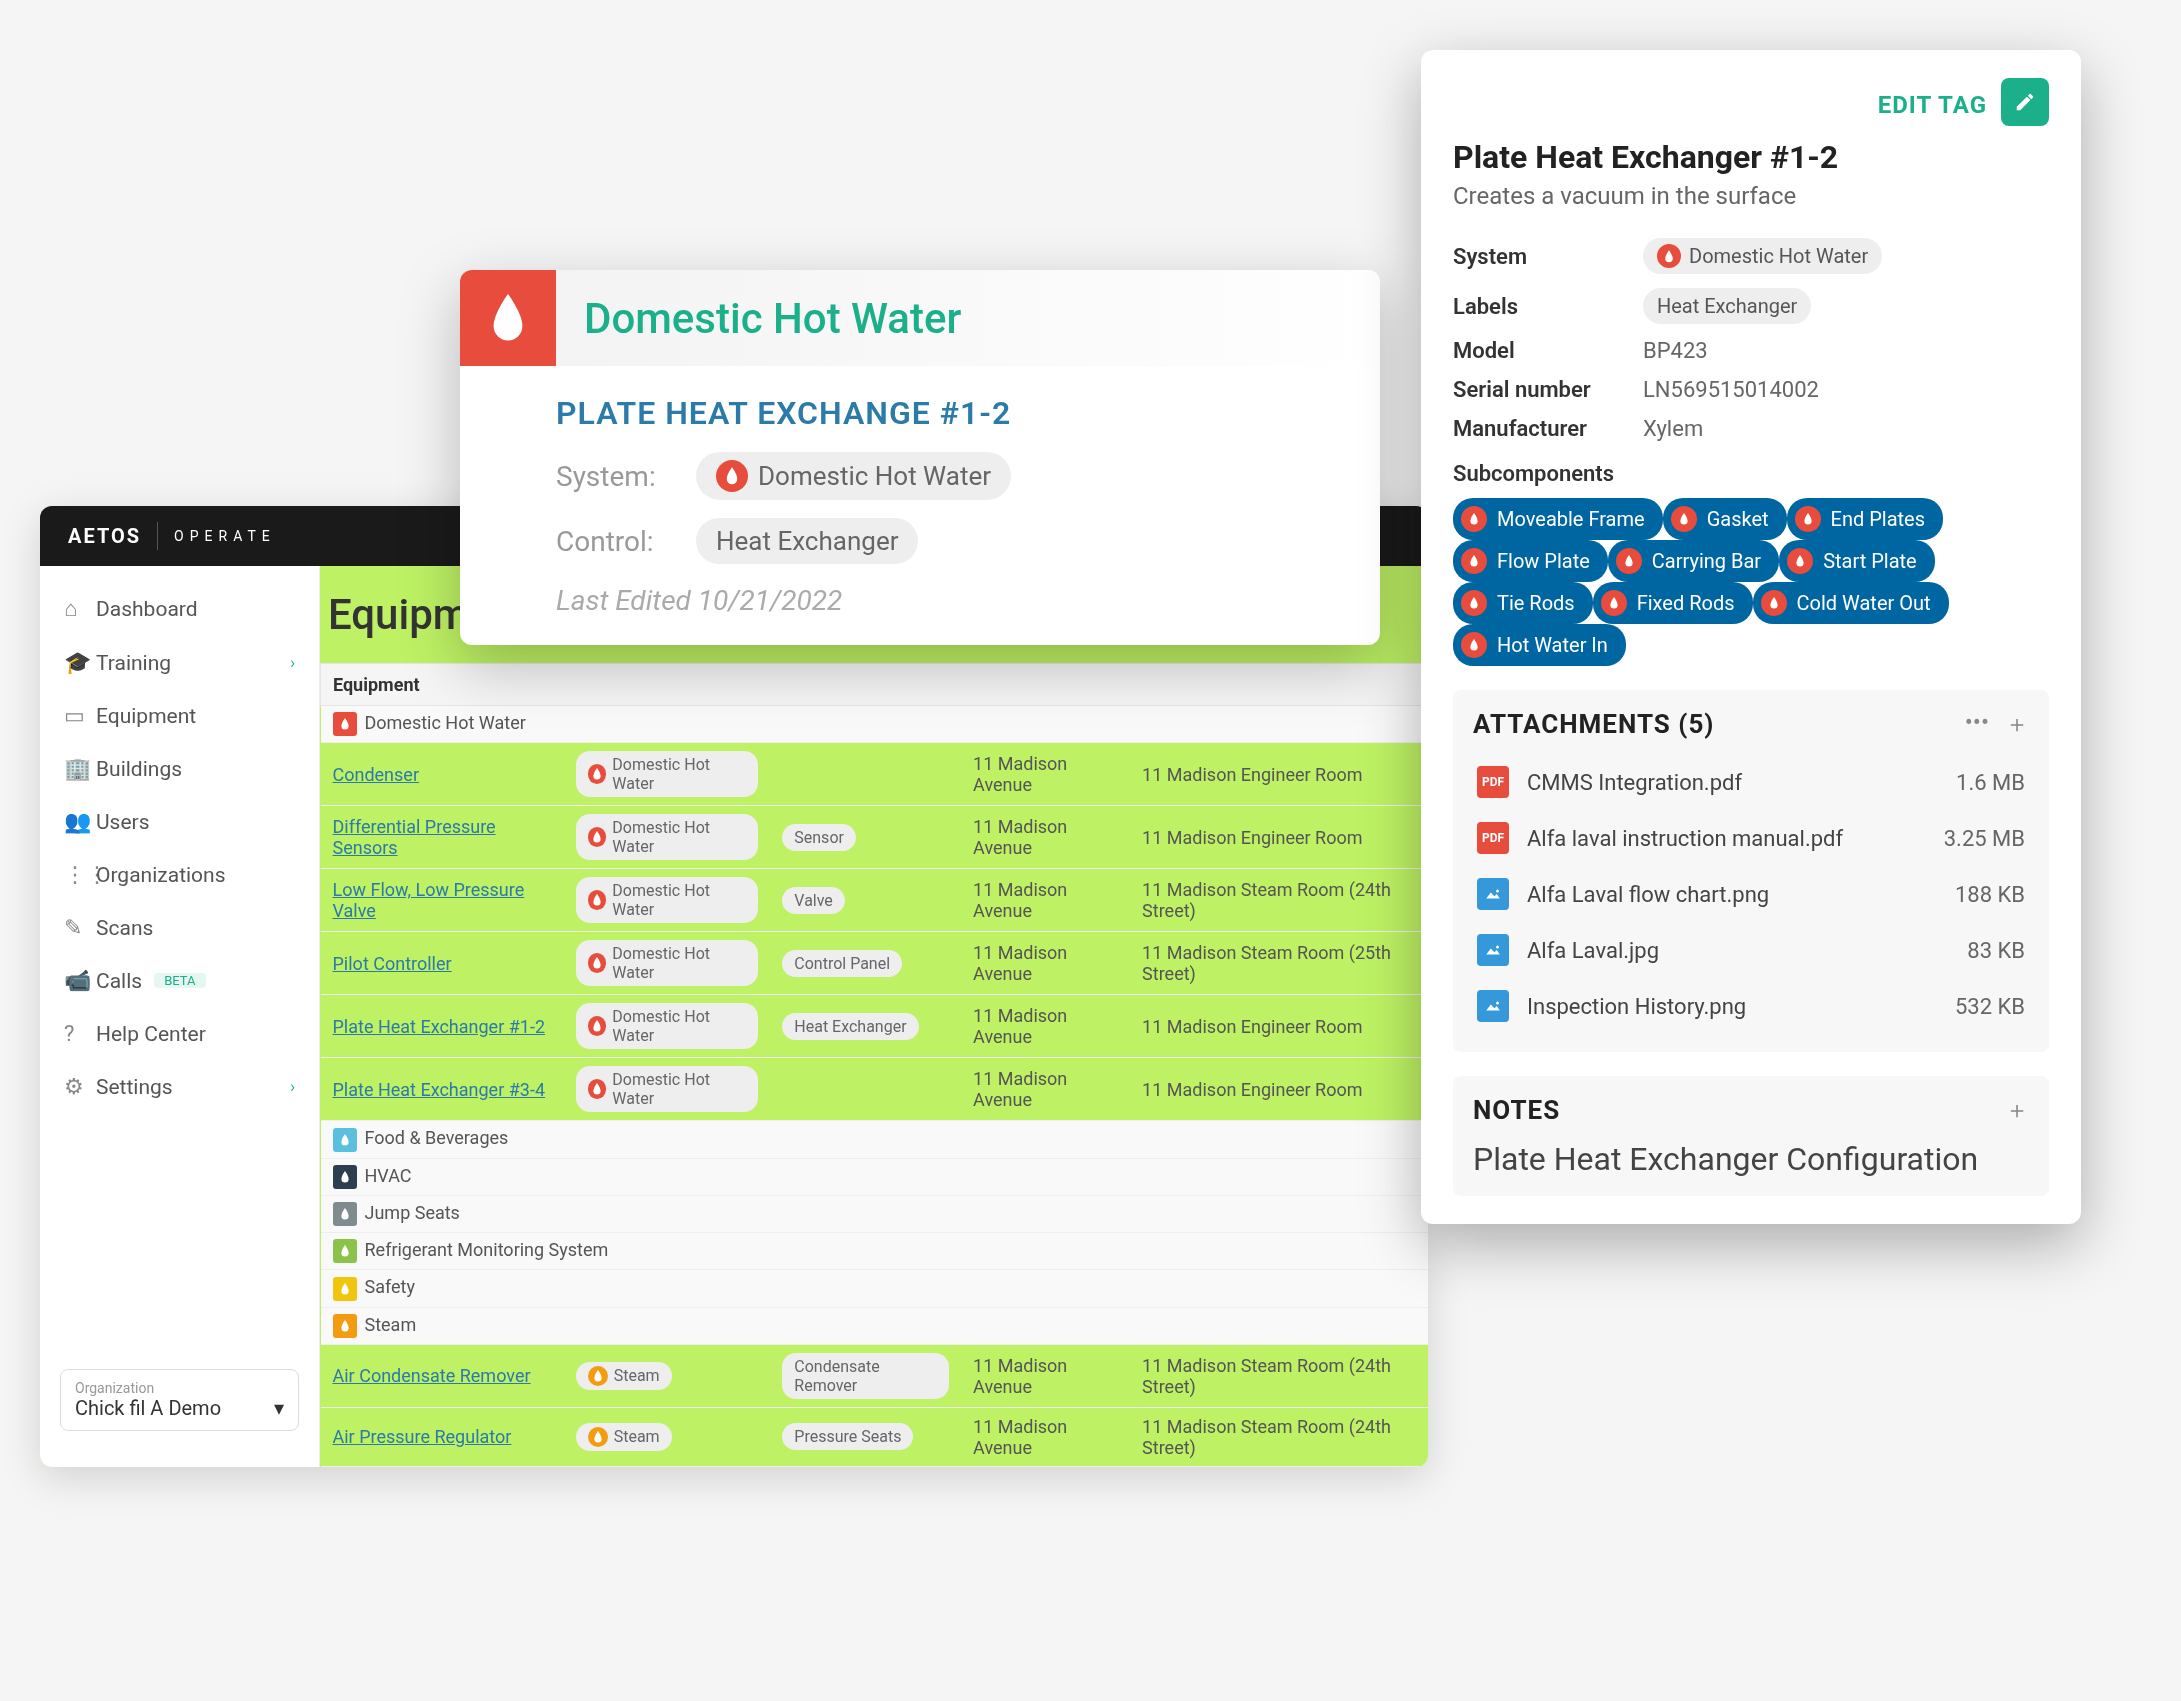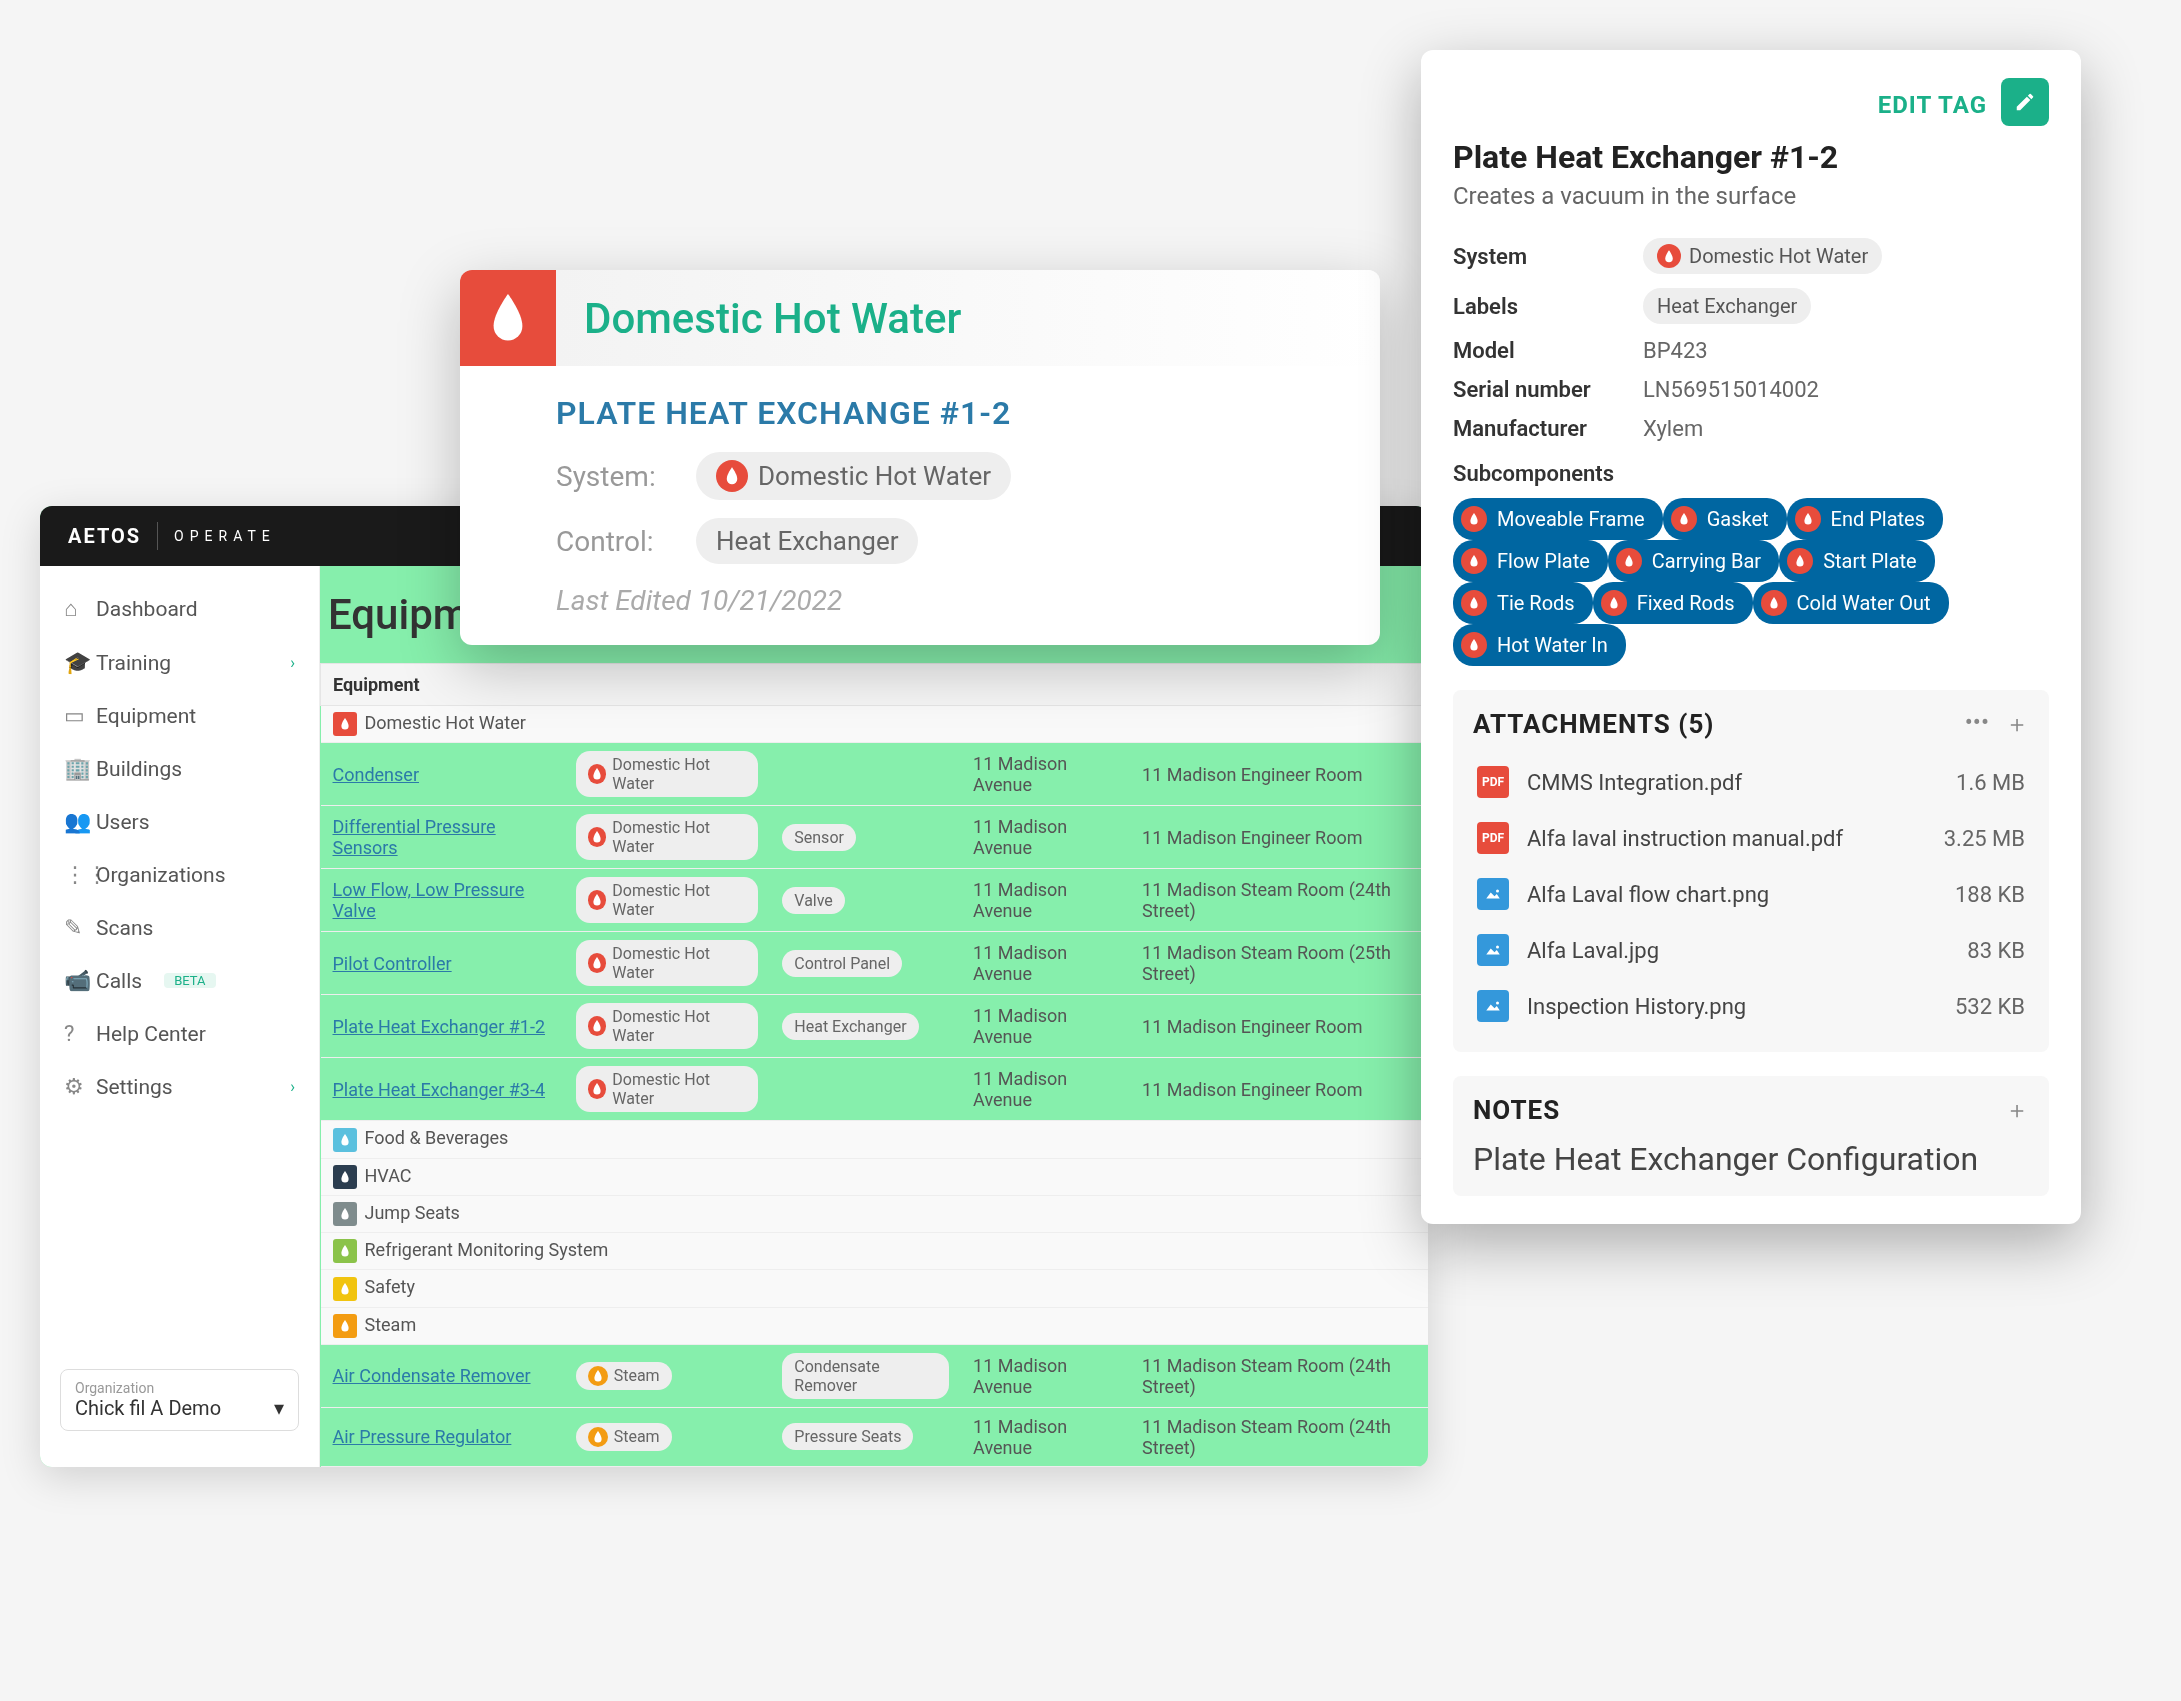--- a/index.html
+++ b/index.html
@@ -1,31 +1,31 @@
 <!DOCTYPE html>
 <html><head>
 <meta charset="utf-8">
 <style>
 * { box-sizing: border-box; margin: 0; padding: 0; }
 body { font-family: -apple-system, BlinkMacSystemFont, 'Segoe UI', Roboto, sans-serif; background: #f5f5f5; width: 2181px; height: 1701px; position: relative; overflow: hidden; }
 
 
-.main-window { position: absolute; top: 506px; left: 40px; width: 1388px; background: #86efac; border-radius: 12px; box-shadow: 0 10px 40px rgba(0,0,0,0.15); overflow: hidden; }
+.main-window { position: absolute; top: 506px; left: 40px; width: 1388px; background: #bef264; border-radius: 12px; box-shadow: 0 10px 40px rgba(0,0,0,0.15); overflow: hidden; }
 .topbar { background: #1a1a1a; color: #fff; display: flex; align-items: center; padding: 16px 28px; font-size: 20px; letter-spacing: 2px; }
 .topbar .brand { font-weight: 700; }
 .topbar .divider { width: 1px; height: 28px; background: #555; margin: 0 16px; }
 .topbar .sub { letter-spacing: 6px; font-size: 14px; }
 
 .main-body { display: flex; }
 .sidebar { width: 280px; background: #fff; border-right: 1px solid #eee; padding: 16px 0; display: flex; flex-direction: column; }
 .sidebar-items { flex: 1; }
 .sidebar-item { display: flex; align-items: center; padding: 14px 24px; font-size: 21px; color: #555; cursor: pointer; }
 .sidebar-item .icon { width: 32px; color: #888; font-size: 22px; }
 .sidebar-item .chev { margin-left: auto; color: #1bb089; font-size: 16px; }
-.sidebar-item .badge { margin-left: 22px; background: #e6f7f1; color: #1bb089; font-size: 13px; padding: 0 10px; border-radius: 4px; }
+.sidebar-item .badge { margin-left: 12px; background: #e6f7f1; color: #1bb089; font-size: 13px; padding: 0 10px; border-radius: 4px; }
 .org-box { margin: 20px; border: 1px solid #ddd; border-radius: 8px; padding: 10px 14px; }
 .org-box .lbl { font-size: 14px; color: #999; }
 .org-box .val { font-size: 20px; color: #333; display: flex; align-items: center; justify-content: space-between; }
 
 .content { flex: 1; padding: 24px 0 0 0; }
 .content h1 { font-size: 42px; color: #333; font-weight: 500; padding-left: 8px; margin-bottom: 24px; }
 .table { width: 100%; border-collapse: collapse; }
 .table th { background: #f5f5f5; text-align: left; padding: 10px 12px; font-size: 18px; color: #333; border: 1px solid #e5e5e5; }
 .table td { padding: 8px 12px; font-size: 18px; border-bottom: 1px solid #eee; color: #555; vertical-align: middle; }
 .table .link { color: #2b7aa8; text-decoration: underline; }

